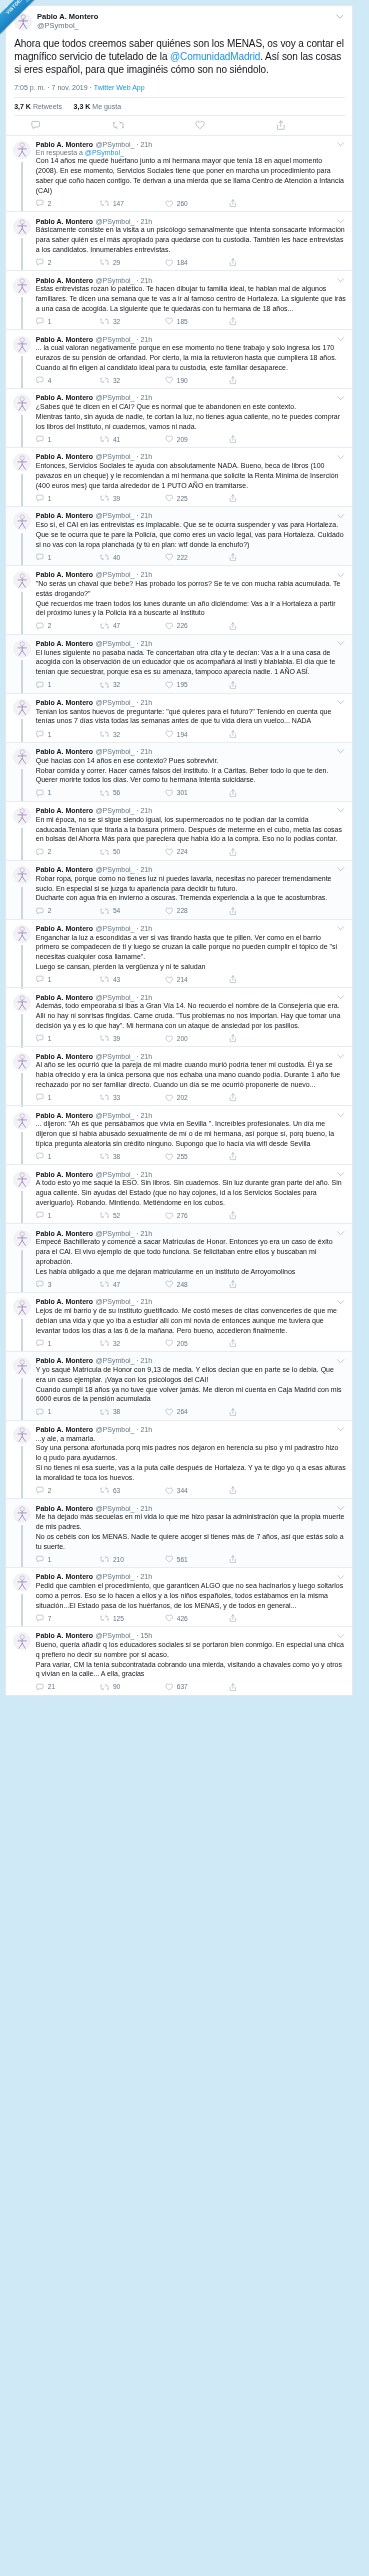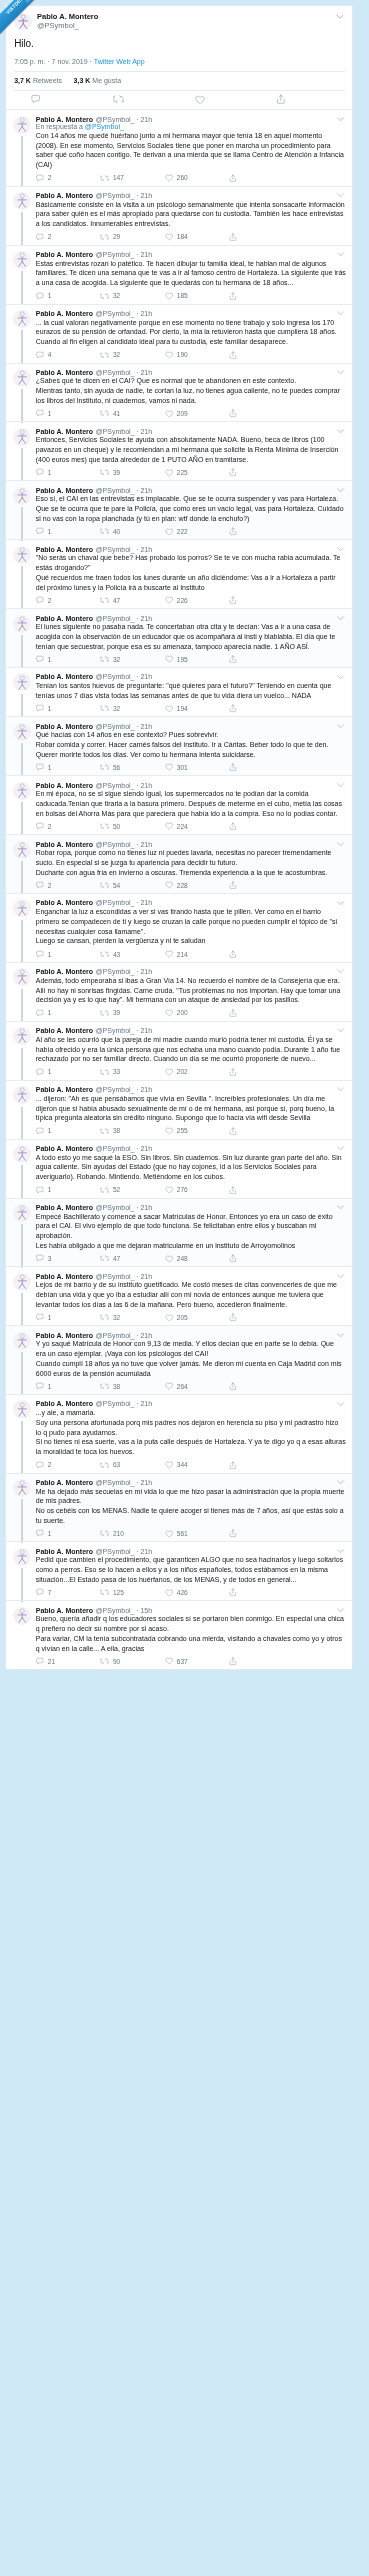--- a/index.html
+++ b/index.html
@@ -166,21 +166,23 @@
           <div class="mt-handle">@PSymbol_</div>
         </div>
         <div class="caret">
           <svg width="7.8" height="5.4" viewBox="0 0 13 9">
               <path d="M1 1.5 L6.5 7 L12 1.5" fill="none" stroke="#9aa7b1" stroke-width="1.3" stroke-linecap="round"></path>
             </svg>
         </div>
       </div>
 
       <div class="mt-body">
-        <p>Hilo.</p>
+        <p>
+          <span>Ahora que todos creemos saber quiénes son los MENAS, os voy a contar el magnífico servicio de tutelado de la </span><a class="mention" href="#">@ComunidadMadrid</a><span>. Así son las cosas si eres español, para que imaginéis cómo son no siéndolo.</span>
+        </p>
       </div>
 
       <div class="mt-meta">
         <span>7:05 p. m.</span>
         <span> · </span>
         <span>7 nov. 2019</span>
         <span> · </span>
         <span class="src">Twitter Web App</span>
       </div>
 

